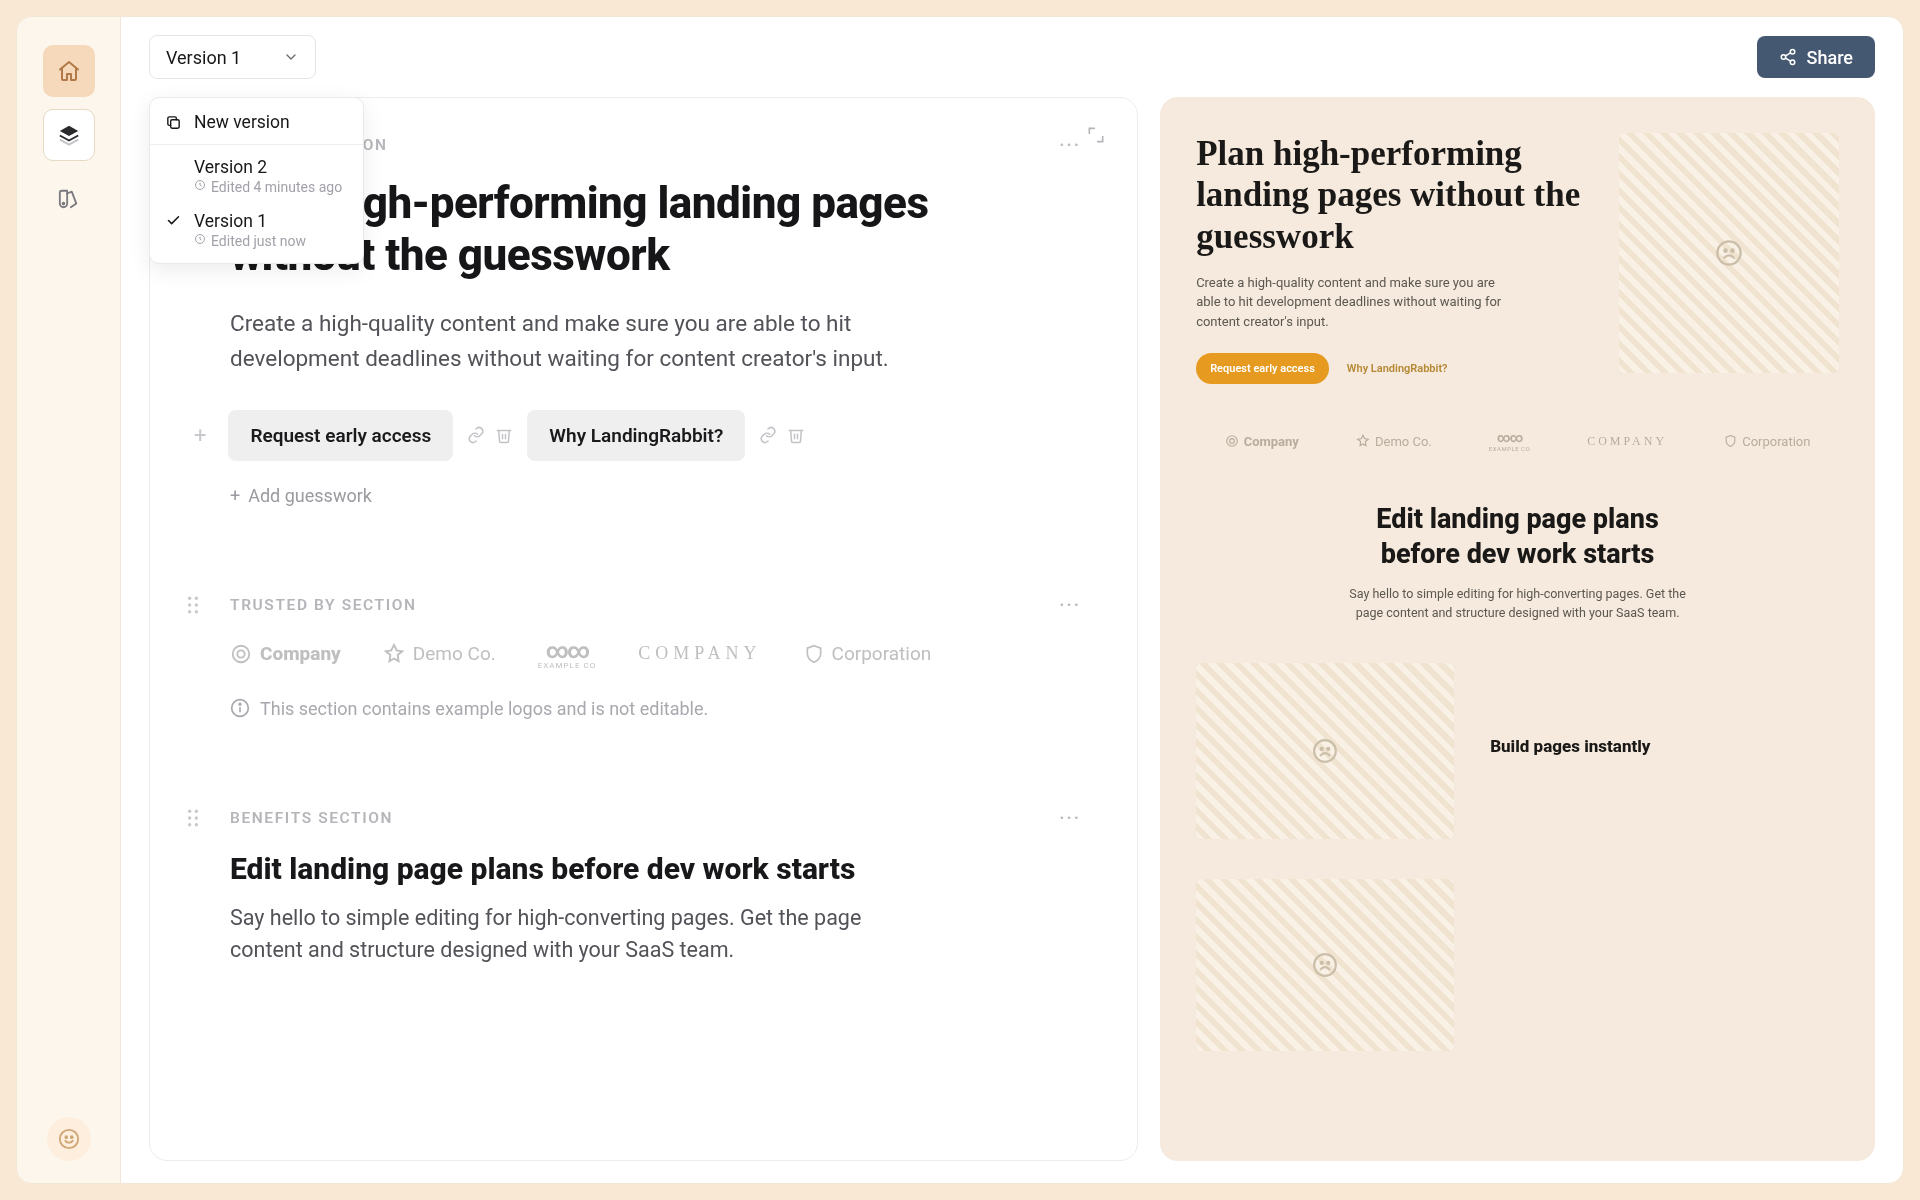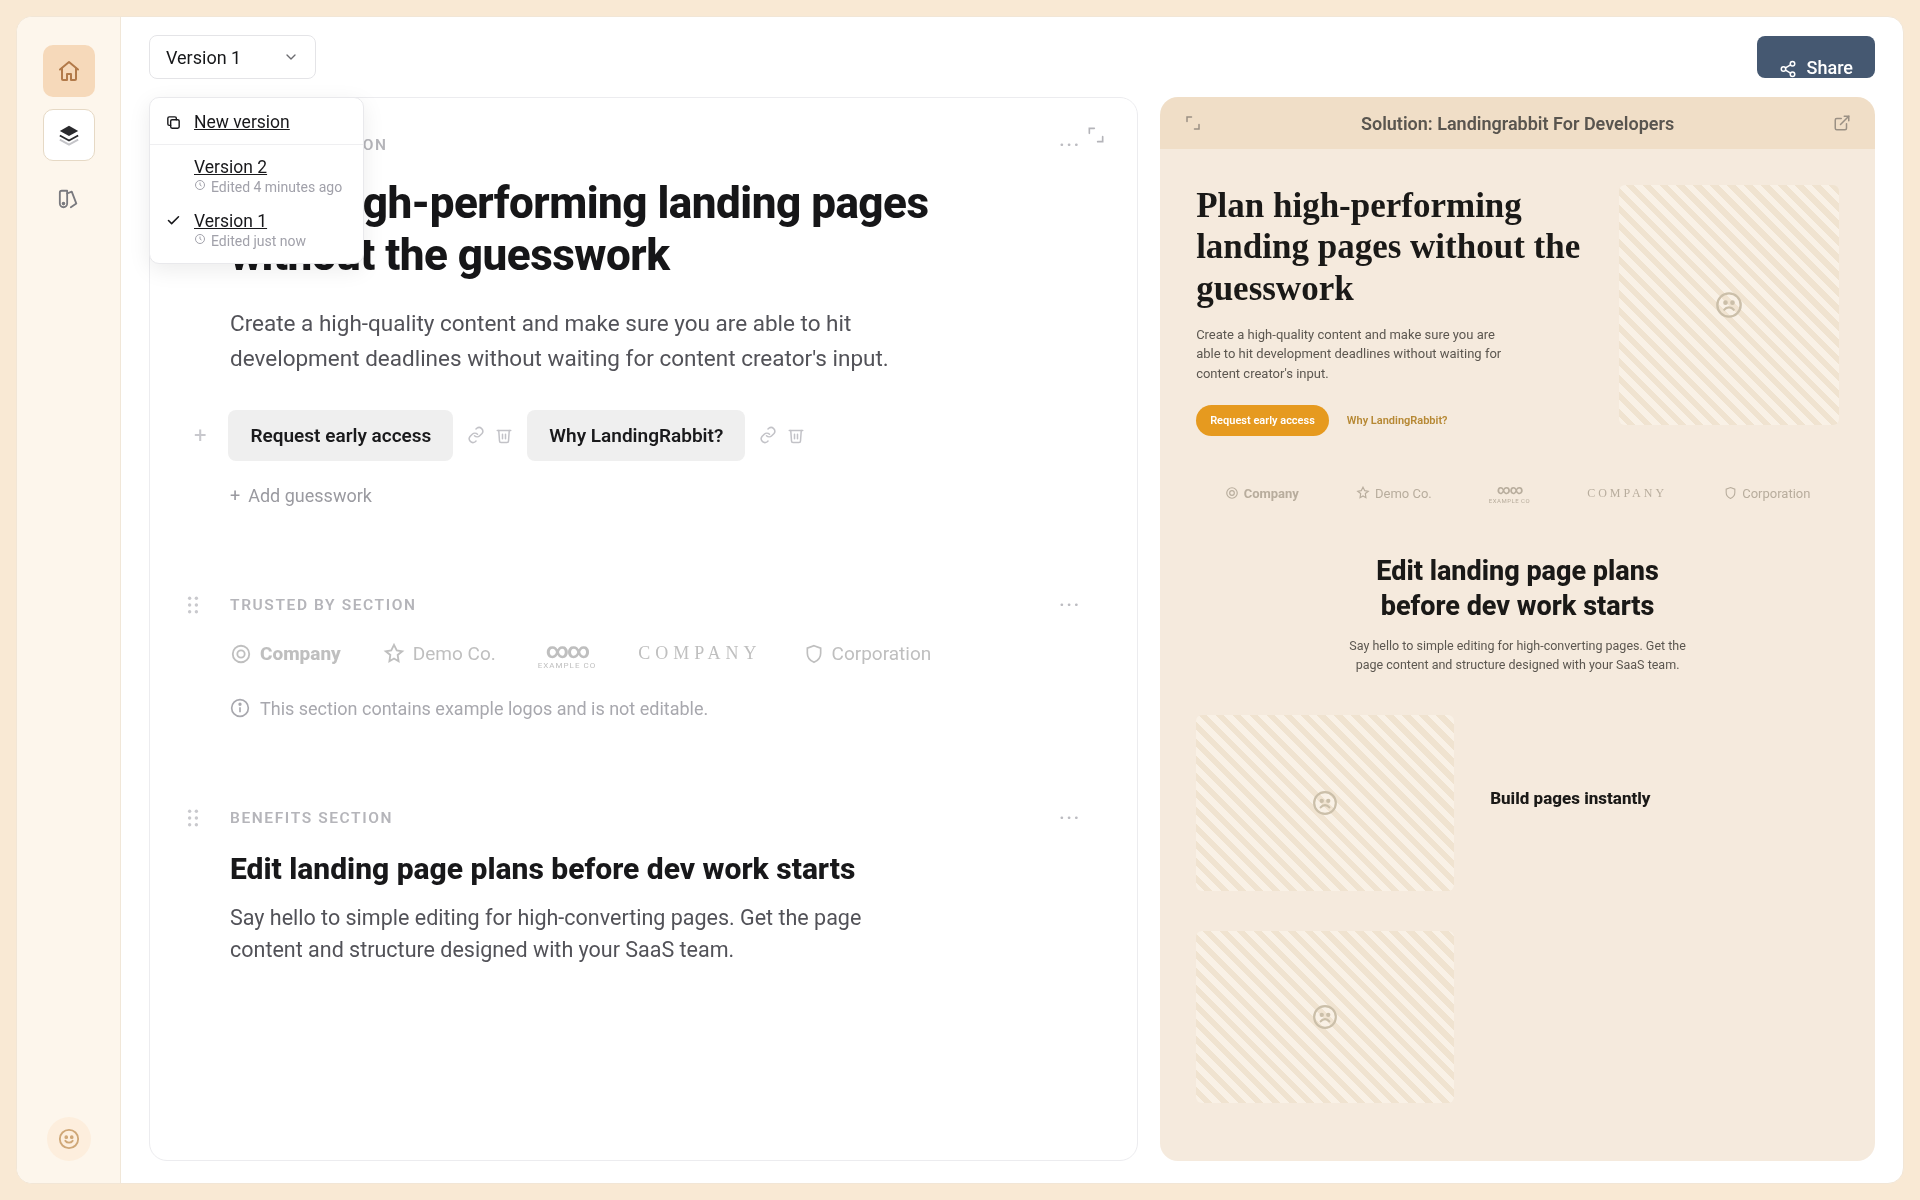--- a/index.html
+++ b/index.html
@@ -13,27 +13,27 @@
 .rail-btn.home-active { background: #f6d9ba; }
 .rail-btn.selected { background: #fff; border: 1px solid #e6d9c5; }
 .rail-smile { position: absolute; bottom: 22px; width: 44px; height: 44px; border-radius: 50%; background: #fdeedd; display:flex; align-items:center; justify-content:center; }
 
 .main-area { flex: 1; display: flex; flex-direction: column; }
 
 .topbar { height: 80px; display: flex; align-items: center; justify-content: space-between; padding: 0 28px; position: relative; }
 .version-pill { border: 1px solid #e4e4e7; border-radius: 8px; height: 44px; padding: 0 16px; display: flex; align-items: center; gap: 42px; cursor: pointer; font-size: 18px; color: #161719; }
 .version-pill svg { margin-left: 0; }
 
-.share-btn { background: #455871; color: #fff; border-radius: 8px; height: 42px; padding: 0 22px; display: flex; align-items: flex-end; gap: 10px; font-size: 18px; font-weight: 500; cursor: pointer; }
+.share-btn { background: #455871; color: #fff; border-radius: 8px; height: 42px; padding: 0 22px; display: flex; align-items: center; gap: 10px; font-size: 18px; font-weight: 500; cursor: pointer; }
 
 .version-dropdown { position: absolute; top: 80px; left: 28px; width: 215px; background: #fff; border: 1px solid #e9e9ec; border-radius: 10px; box-shadow: 0 6px 22px rgba(0,0,0,0.08); z-index: 20; padding: 6px 0; }
 .dd-item { padding: 8px 14px; display: flex; align-items: flex-start; gap: 12px; cursor: pointer; }
 .dd-icon-slot { width: 18px; display: flex; justify-content: center; padding-top: 2px; }
 .dd-text { display: flex; flex-direction: column; gap: 2px; }
-.dd-label { font-size: 17.5px; color: #18181b; text-decoration: underline; }
+.dd-label { font-size: 17.5px; color: #18181b; }
 .dd-meta { font-size: 14px; color: #a1a1aa; display: flex; align-items: flex-start; gap: 5px; }
 .dd-sep { height: 1px; background: #efeff1; margin: 4px 0; }
 
 .content-row { flex: 1; display: flex; gap: 22px; padding: 0 28px 22px 28px; overflow: hidden; }
 
 .editor-panel { flex: 1 1 58%; border: 1px solid #ececef; border-radius: 18px; background: #fff; position: relative; overflow-y: auto; padding: 38px 56px 60px 80px; }
 .editor-panel::-webkit-scrollbar { width: 0; }
 
 .expand-btn { position: absolute; top: 22px; right: 26px; width: 30px; height: 30px; display:flex; align-items:center; justify-content:center; cursor:pointer; }
 
@@ -336,35 +336,20 @@
                 </svg>
           </span>
           <span>BENEFITS SECTION</span>
           <span class="section-more">···</span>
         </div>
         <h2 class="benefits-h">Edit landing page plans before dev work starts</h2>
         <p class="benefits-p">Say hello to simple editing for high-converting pages. Get the page content and structure designed with your SaaS team.</p>
       </div>
 
       <div class="preview-panel">
-        <div class="preview-header">
-          <div class="preview-expand">
-                <svg width="18" height="18" viewBox="0 0 24 24" fill="none" stroke="#9a9084" stroke-width="2" stroke-linecap="round">
-                  <path d="M4 10V4h6M20 14v6h-6"></path>
-                </svg>
-              </div>
-          <div class="preview-title">Solution: Landingrabbit For Developers</div>
-          <div class="preview-open">
-                <svg width="18" height="18" viewBox="0 0 24 24" fill="none" stroke="#9a9084" stroke-width="2" stroke-linecap="round">
-                  <path d="M18 13v6a2 2 0 0 1-2 2H5a2 2 0 0 1-2-2V8a2 2 0 0 1 2-2h6"></path>
-                  <polyline points="15 3 21 3 21 9"></polyline>
-                  <line x1="10" y1="14" x2="21" y2="3"></line>
-                </svg>
-              </div>
-        </div>
 
         <div class="preview-body">
           <div class="pv-hero">
             <div class="pv-hero-left">
               <h1 class="pv-h1">Plan high-performing landing pages without the guesswork</h1>
               <p class="pv-sub">Create a high-quality content and make sure you are able to hit development deadlines without waiting for content creator's input.</p>
               <div class="pv-cta-row">
                 <span class="pv-cta-primary">Request early access</span>
                 <span class="pv-cta-secondary">Why LandingRabbit?</span>
               </div>

